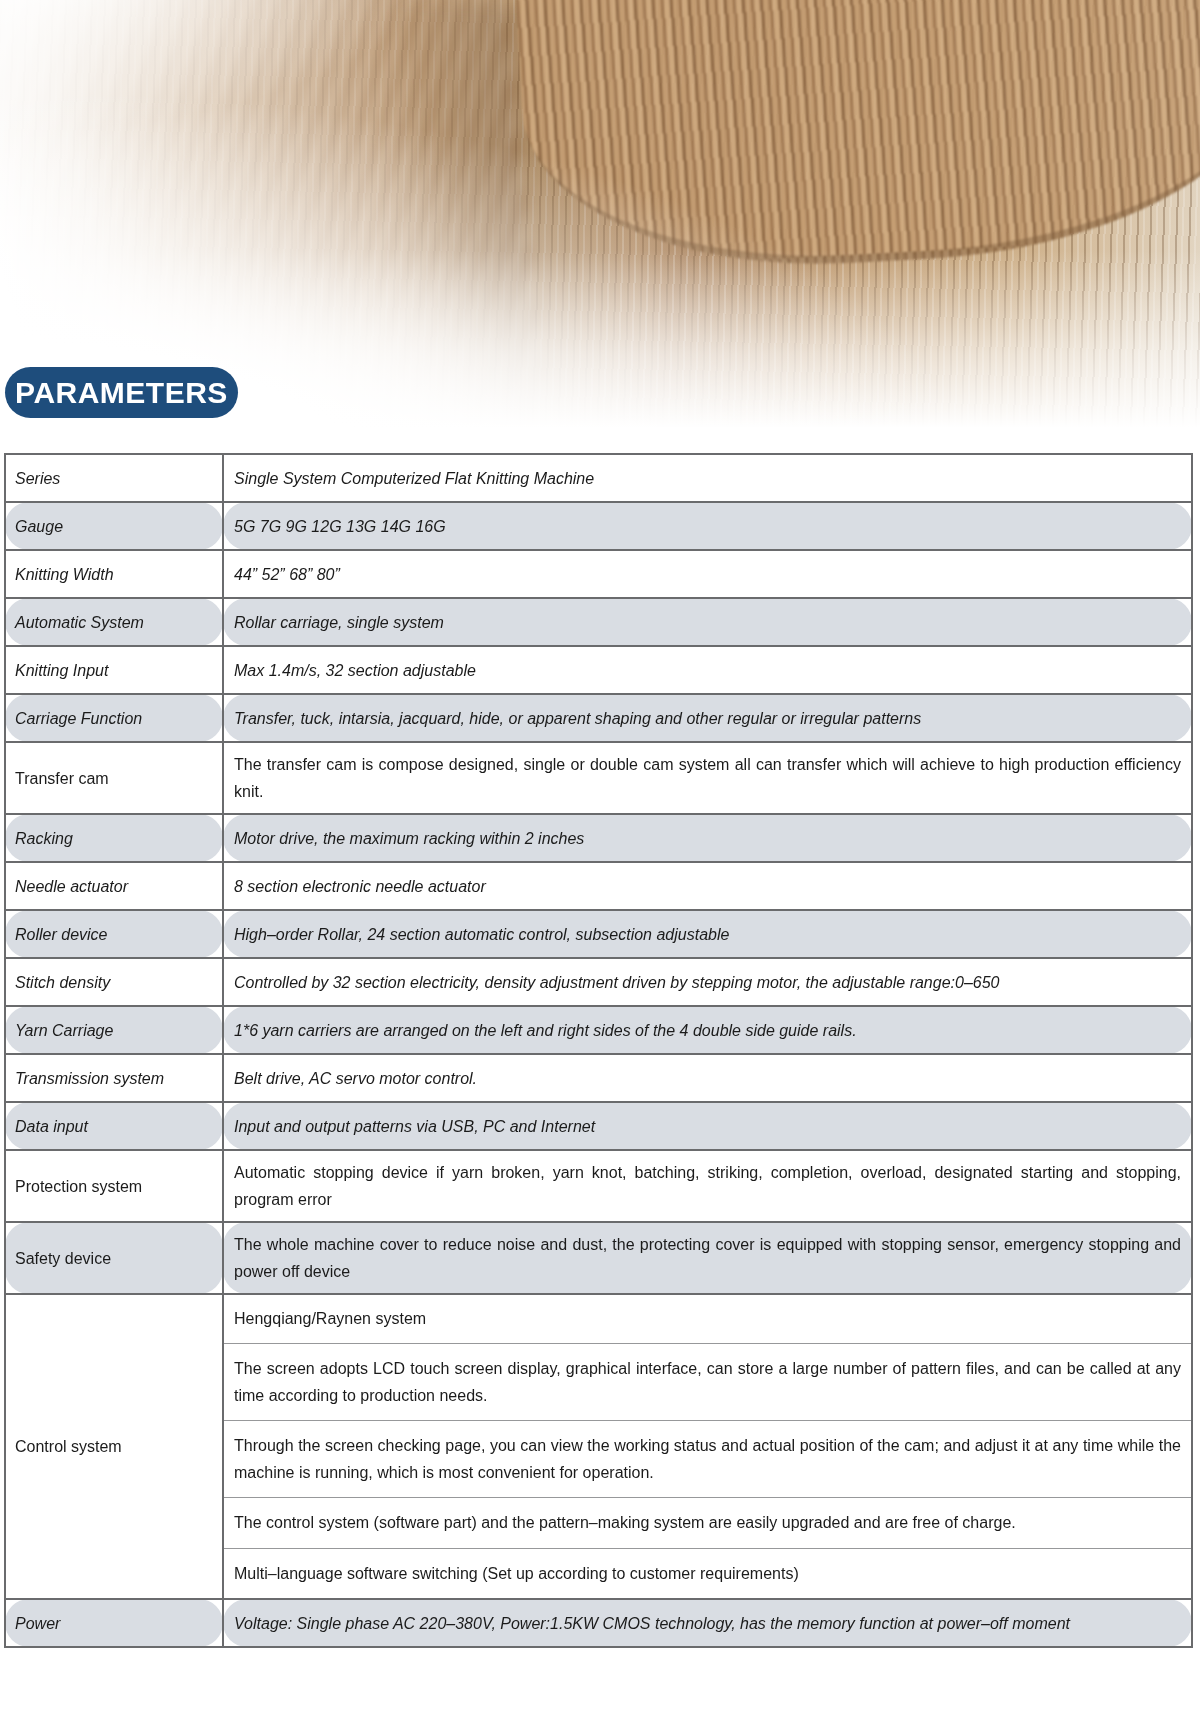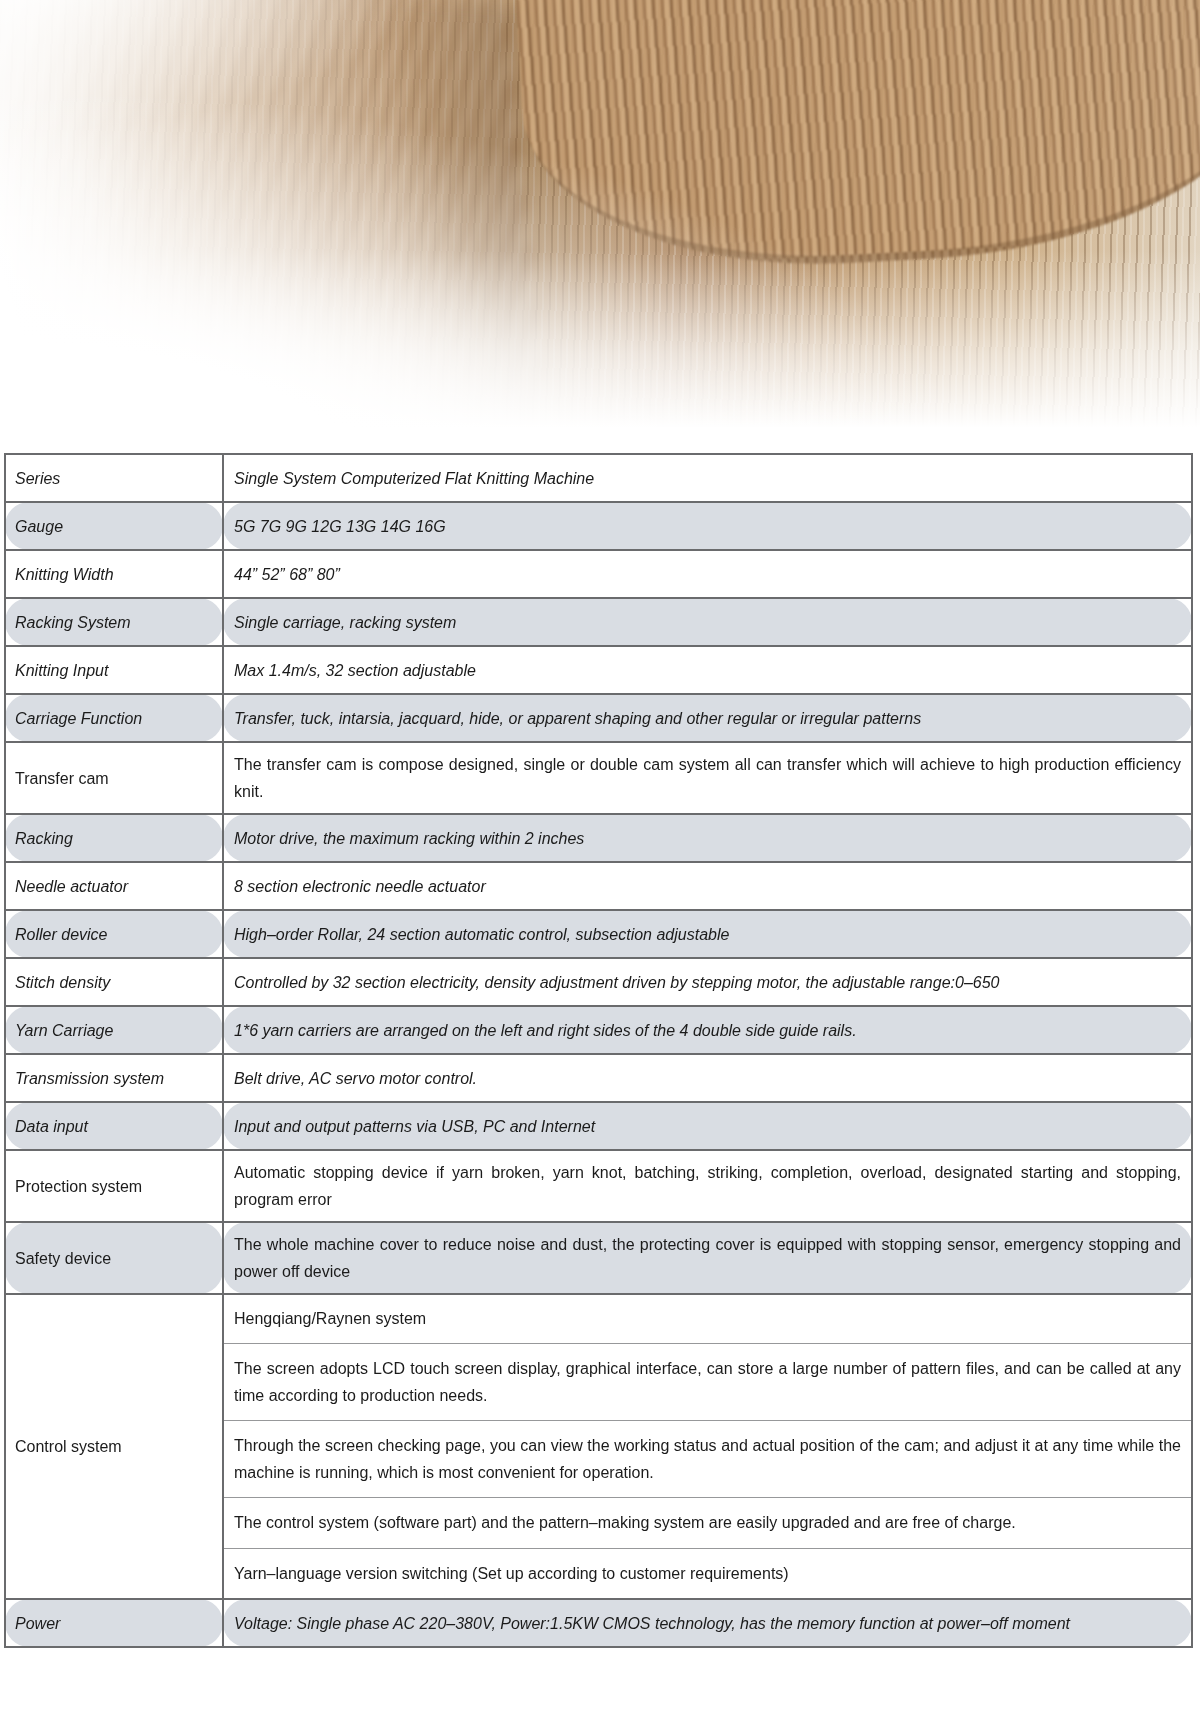--- a/index.html
+++ b/index.html
@@ -106,20 +106,23 @@
 </head>
 <body>
 
 <div class="hero">
   <div class="photo">
     <div class="diagonal-rib"></div>
     <div class="fold-shadow"></div>
     <div class="collar-rib"></div>
     <div class="white-fade"></div>
   </div>
+  <div class="parameters-badge">
+    <span>PARAMETERS</span>
+  </div>
 </div>
 
 <table class="spec-table">
   <colgroup>
       <col class="c1">
       <col>
     </colgroup>
 
   <tbody>
       <tr class="plain h48">
@@ -128,22 +131,22 @@
   </tr>
   <tr class="shaded h48">
     <td class="lab">Gauge</td>
     <td class="val">5G 7G 9G 12G 13G 14G 16G</td>
   </tr>
   <tr class="plain h48">
     <td class="lab">Knitting Width</td>
     <td class="val">44” 52” 68” 80”</td>
   </tr>
   <tr class="shaded h48">
-    <td class="lab">Racking System</td>
-    <td class="val">Single carriage, racking system</td>
+    <td class="lab">Automatic System</td>
+    <td class="val">Rollar carriage, single system</td>
   </tr>
   <tr class="plain h48">
     <td class="lab">Knitting Input</td>
     <td class="val">Max 1.4m/s, 32 section adjustable</td>
   </tr>
   <tr class="shaded h48">
     <td class="lab">Carriage Function</td>
     <td class="val">Transfer, tuck, intarsia, jacquard, hide, or apparent shaping and other regular or irregular patterns</td>
   </tr>
   <tr class="plain h70">
@@ -194,21 +197,21 @@
   <tr class="plain h77">
     <td class="val sub">The screen adopts LCD touch screen display, graphical interface, can store a large number of pattern files, and can be called at any time according to production needs.</td>
   </tr>
   <tr class="plain h77">
     <td class="val sub">Through the screen checking page, you can view the working status and actual position of the cam; and adjust it at any time while the machine is running, which is most convenient for operation.</td>
   </tr>
   <tr class="plain h51">
     <td class="val sub">The control system (software part) and the pattern–making system are easily upgraded and are free of charge.</td>
   </tr>
   <tr class="plain h51">
-    <td class="val sub">Yarn–language version switching (Set up according to customer requirements)</td>
+    <td class="val sub">Multi–language software switching (Set up according to customer requirements)</td>
   </tr>
 
   <tr class="shaded h48">
     <td class="lab">Power</td>
     <td class="val">Voltage: Single phase AC 220–380V, Power:1.5KW CMOS technology, has the memory function at power–off moment</td>
   </tr>
 </tbody>
   </table>
 
 </body></html>

